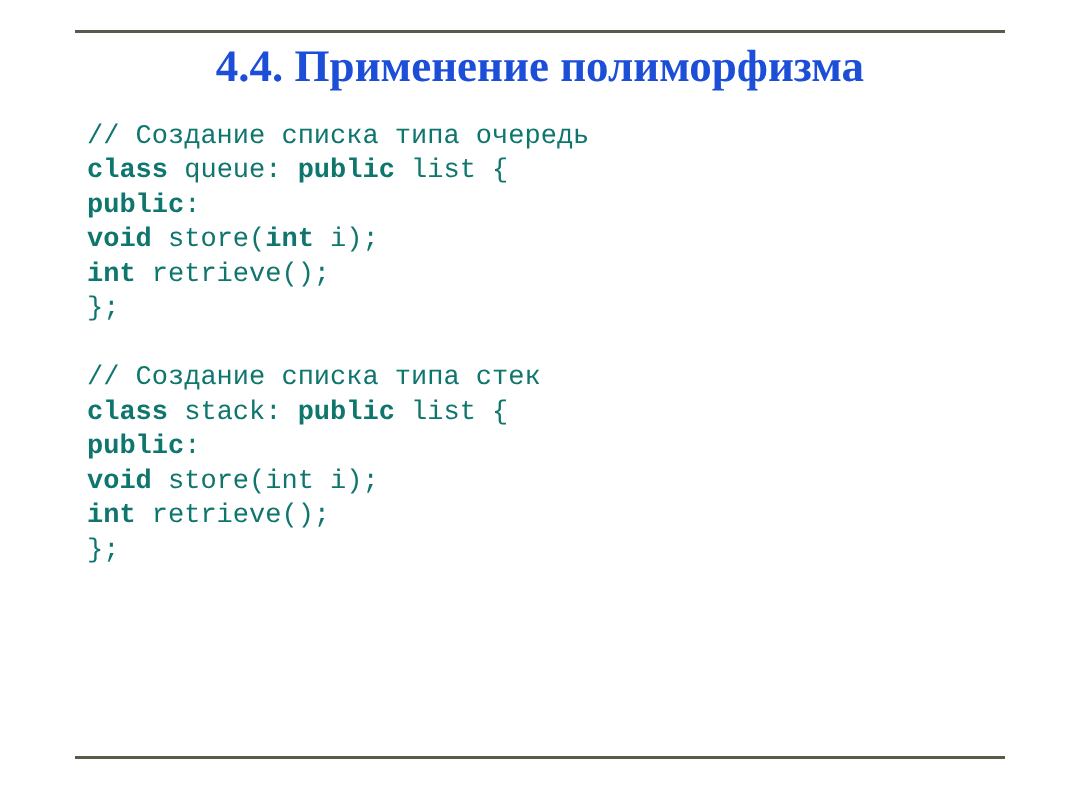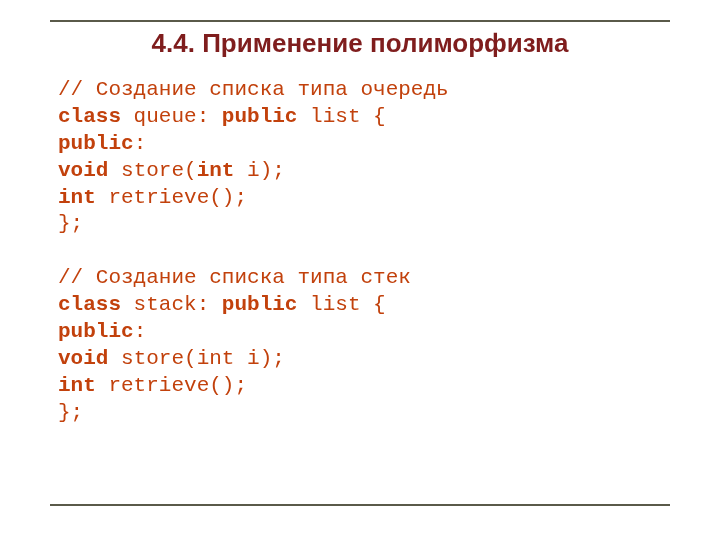--- a/index.html
+++ b/index.html
@@ -24,32 +24,32 @@
     }
     .rule-bottom {
       position: absolute;
       left: 50px;
       right: 50px;
       bottom: 34px;
       border-top: 2.5px double #5a5a4a;
       height: 0;
     }
     .title {
-      color: #7f1d1d;
+      color: #1d4ed8;
       font-weight: bold;
-      font-size: 26px;
+      font-size: 30px;
       text-align: center;
       margin: 6px 0 18px 0;
-      font-family: Liberation Sans, sans-serif;
+      font-family: Liberation Serif, serif;
     }
     .code {
       font-family: "Courier New", Courier, monospace;
-      font-size: 21px;
+      font-size: 18px;
       line-height: 1.28;
-      color: #c2410c;
+      color: #0f766e;
       white-space: pre;
       margin-left: 8px;
     }
     .kw { font-weight: bold; }
   </style>
 </head>
 <body>
 
 <div class="slide">
   <div class="rule-top"></div>

